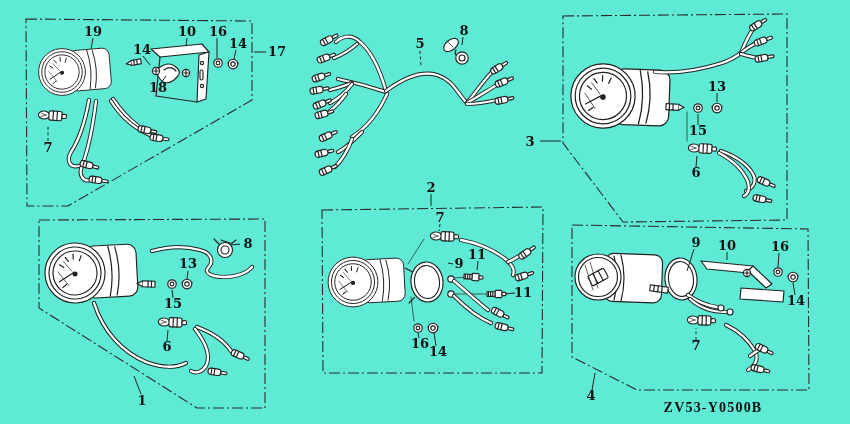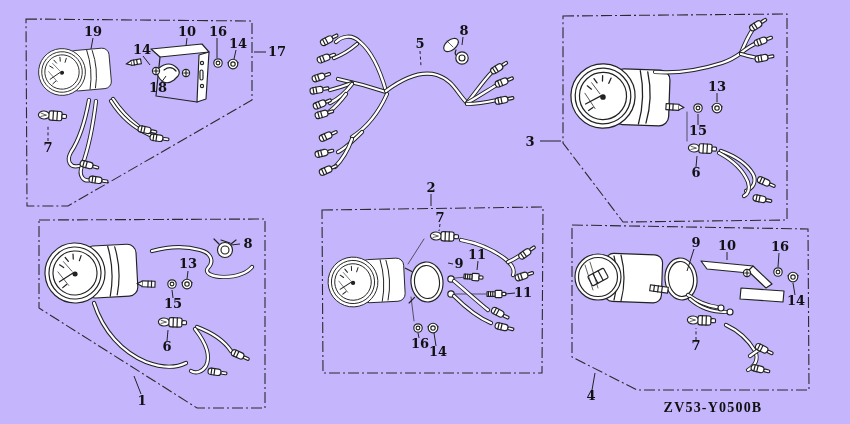--- a/index.html
+++ b/index.html
@@ -1,16 +1,16 @@
 <!DOCTYPE html>
 <html><head>
 <meta charset="utf-8">
 <style>
   html,body{margin:0;padding:0;background:#fff;}
-  .stage{width:850px;height:424px;background:#c4b5fd;position:relative;overflow:hidden;
+  .stage{width:850px;height:424px;background:#5eead4;position:relative;overflow:hidden;
          font-family:"DejaVu Serif",serif;}
   svg{display:block}
   .panel{fill:none;stroke:#2b2b2b;stroke-width:1.1;stroke-dasharray:11 3 2 3;}
   .ln{fill:none;stroke:#222;stroke-width:1.2;stroke-linecap:round;stroke-linejoin:round;}
   .thin{fill:none;stroke:#222;stroke-width:.7;stroke-linecap:round;}
   .part{fill:#fff;stroke:#222;stroke-width:1.15;stroke-linejoin:round;}
   .leader{stroke:#222;stroke-width:1;fill:none;}
   .leader-d{stroke:#222;stroke-width:1;fill:none;stroke-dasharray:3 2.6;}
   .wireO{stroke:#222;stroke-width:4.2;fill:none;stroke-linecap:round;}
   .wireI{stroke:#fff;stroke-width:2.3;fill:none;stroke-linecap:round;}

